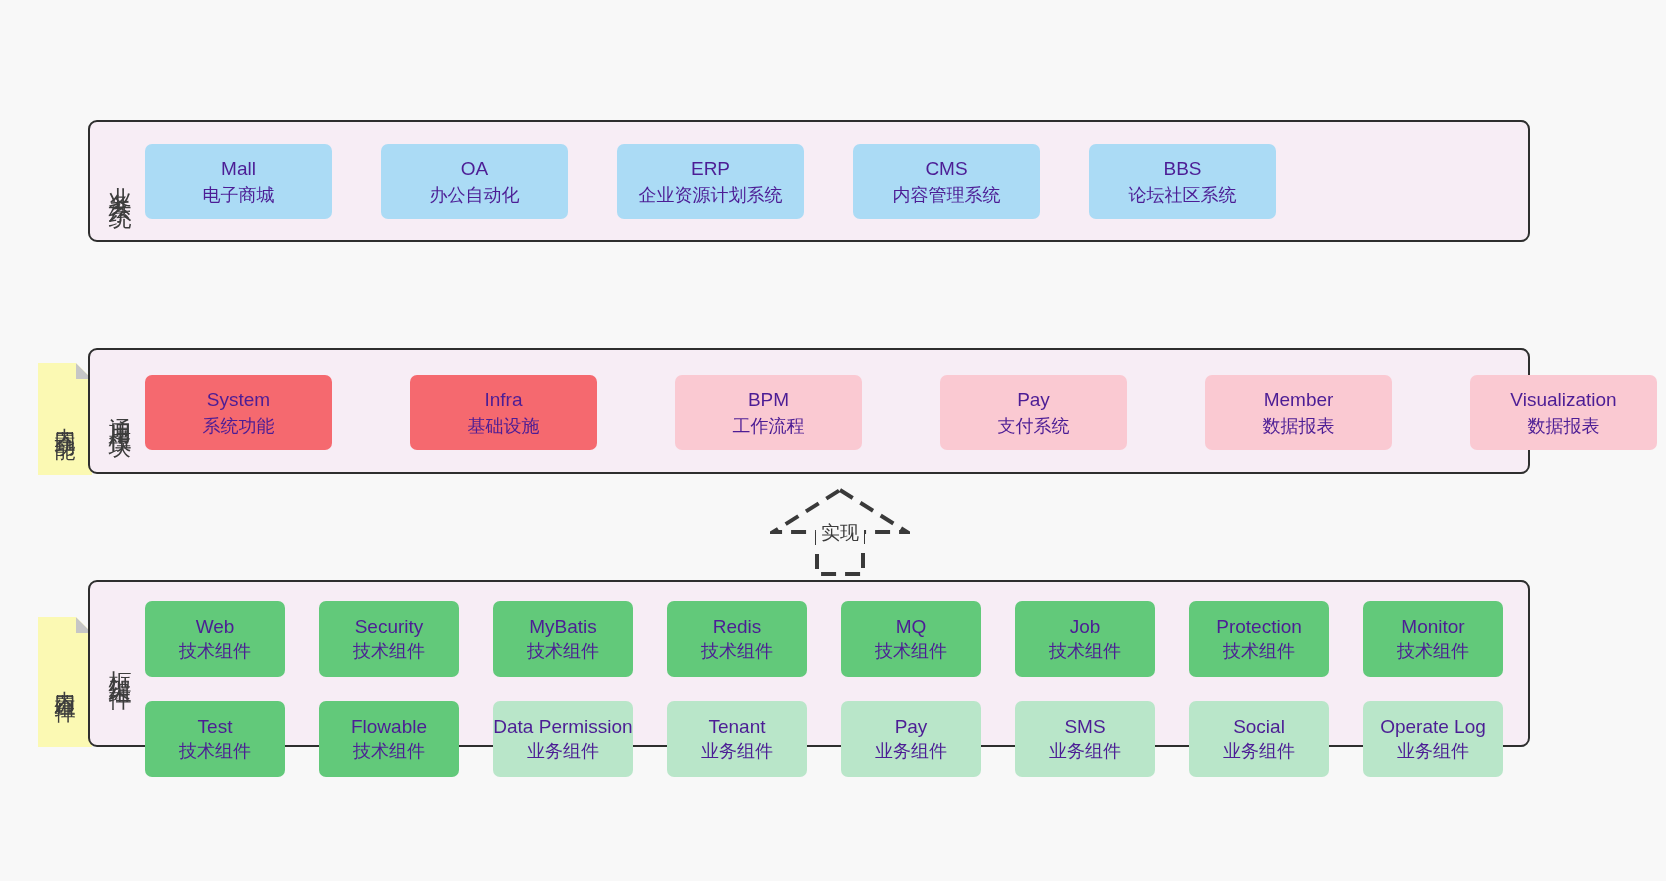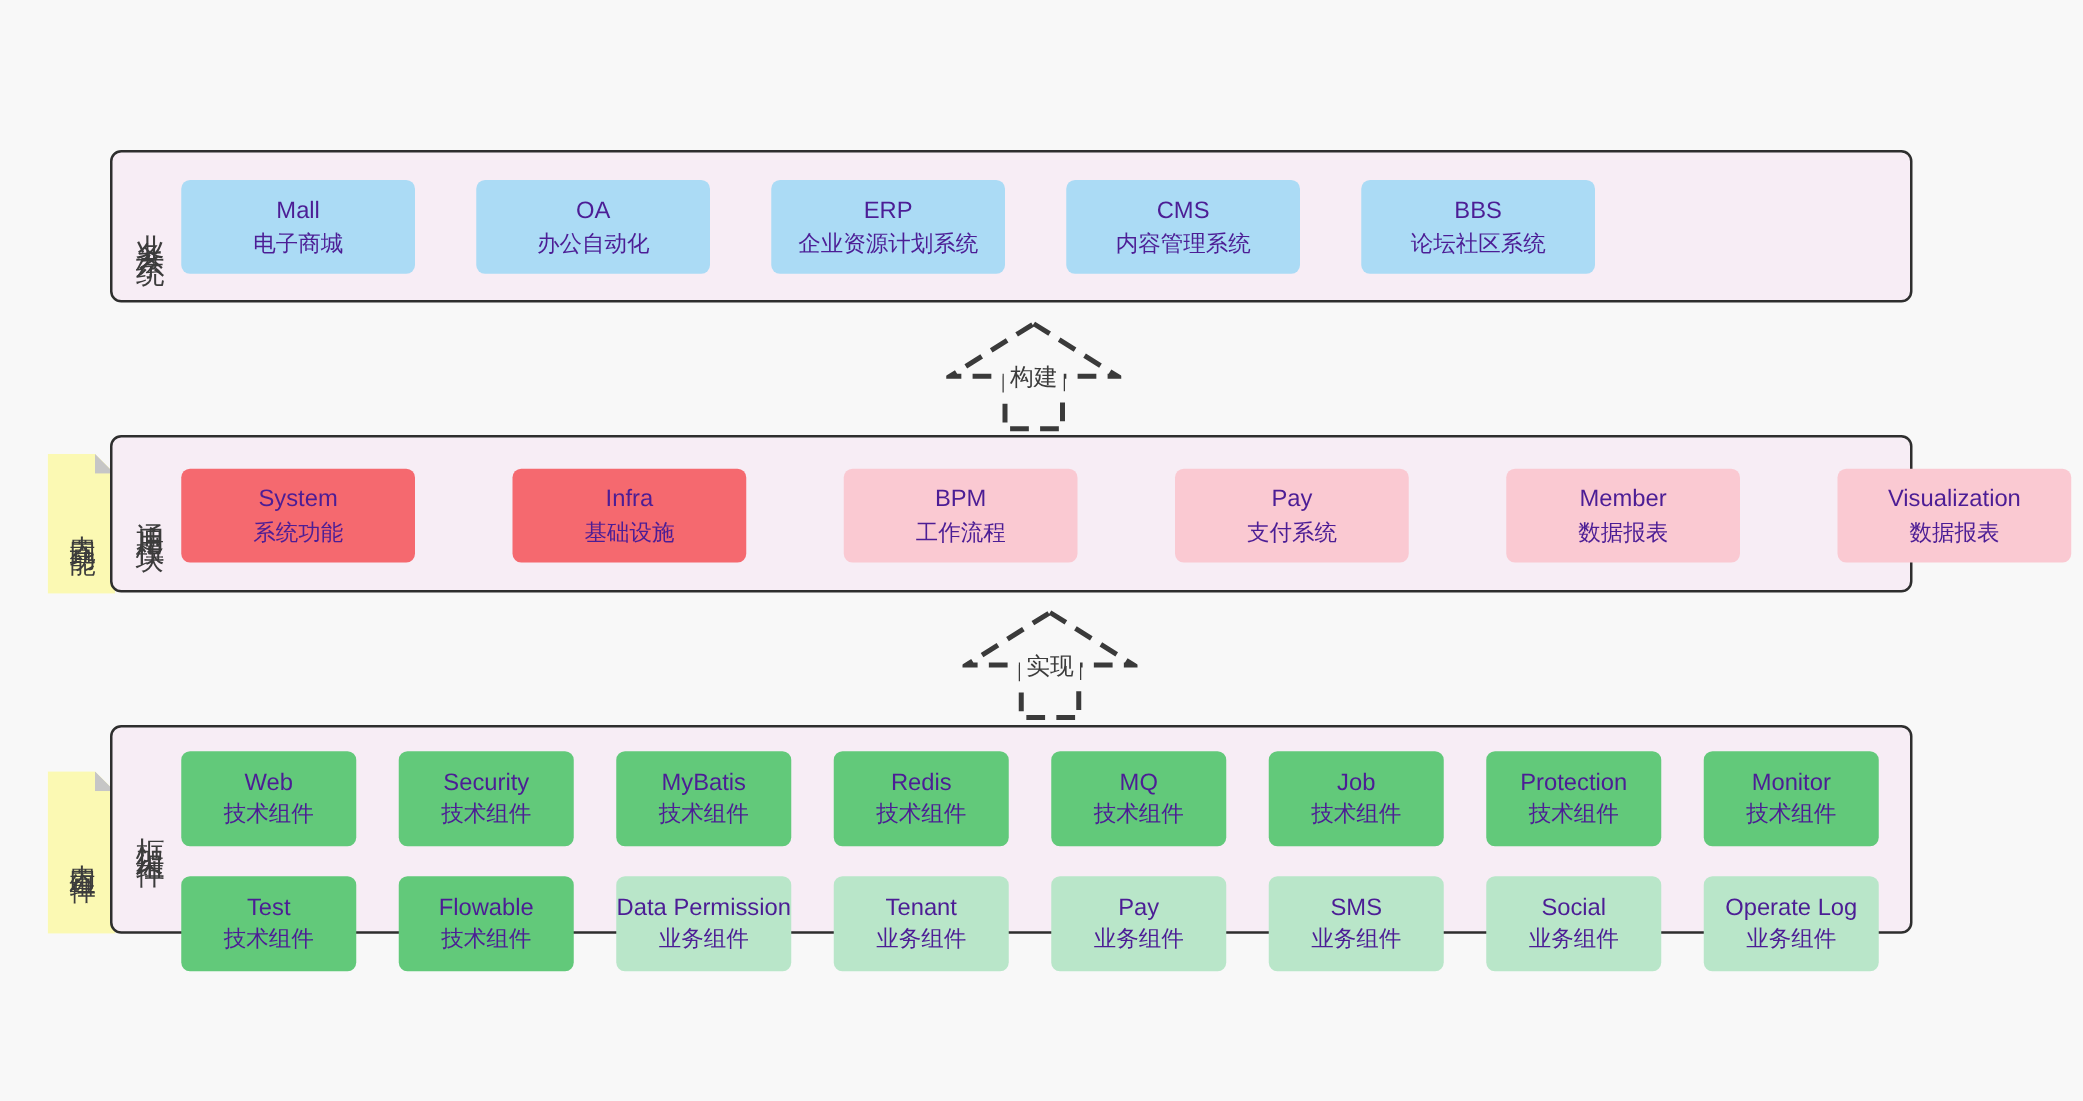--- a/index.html
+++ b/index.html
@@ -93,26 +93,20 @@
           <div class="box-name">CMS</div>
           <div class="box-desc">内容管理系统</div>
         </div>
         <div class="box blue">
           <div class="box-name">BBS</div>
           <div class="box-desc">论坛社区系统</div>
         </div>
       </div>
   </section>
 
-  <div class="arrow arrow-1">
-    <svg width="140" height="90" viewBox="0 0 140 90">
-      <polygon points="70,3 137,45 93,45 93,87 47,87 47,45 3,45" fill="none" stroke="#3a3a3a" stroke-width="4" stroke-dasharray="15 9"></polygon>
-    </svg>
-    <div class="arrow-label">构建</div>
-  </div>
 
   <div class="sticky sticky-2">
     <span class="sticky-text">内置功能</span>
   </div>
 
   <section class="layer layer-2">
     <div class="layer-label">通用模块</div>
     <div class="box-row" id="row-modules">
         <div class="box red">
           <div class="box-name">System</div>

